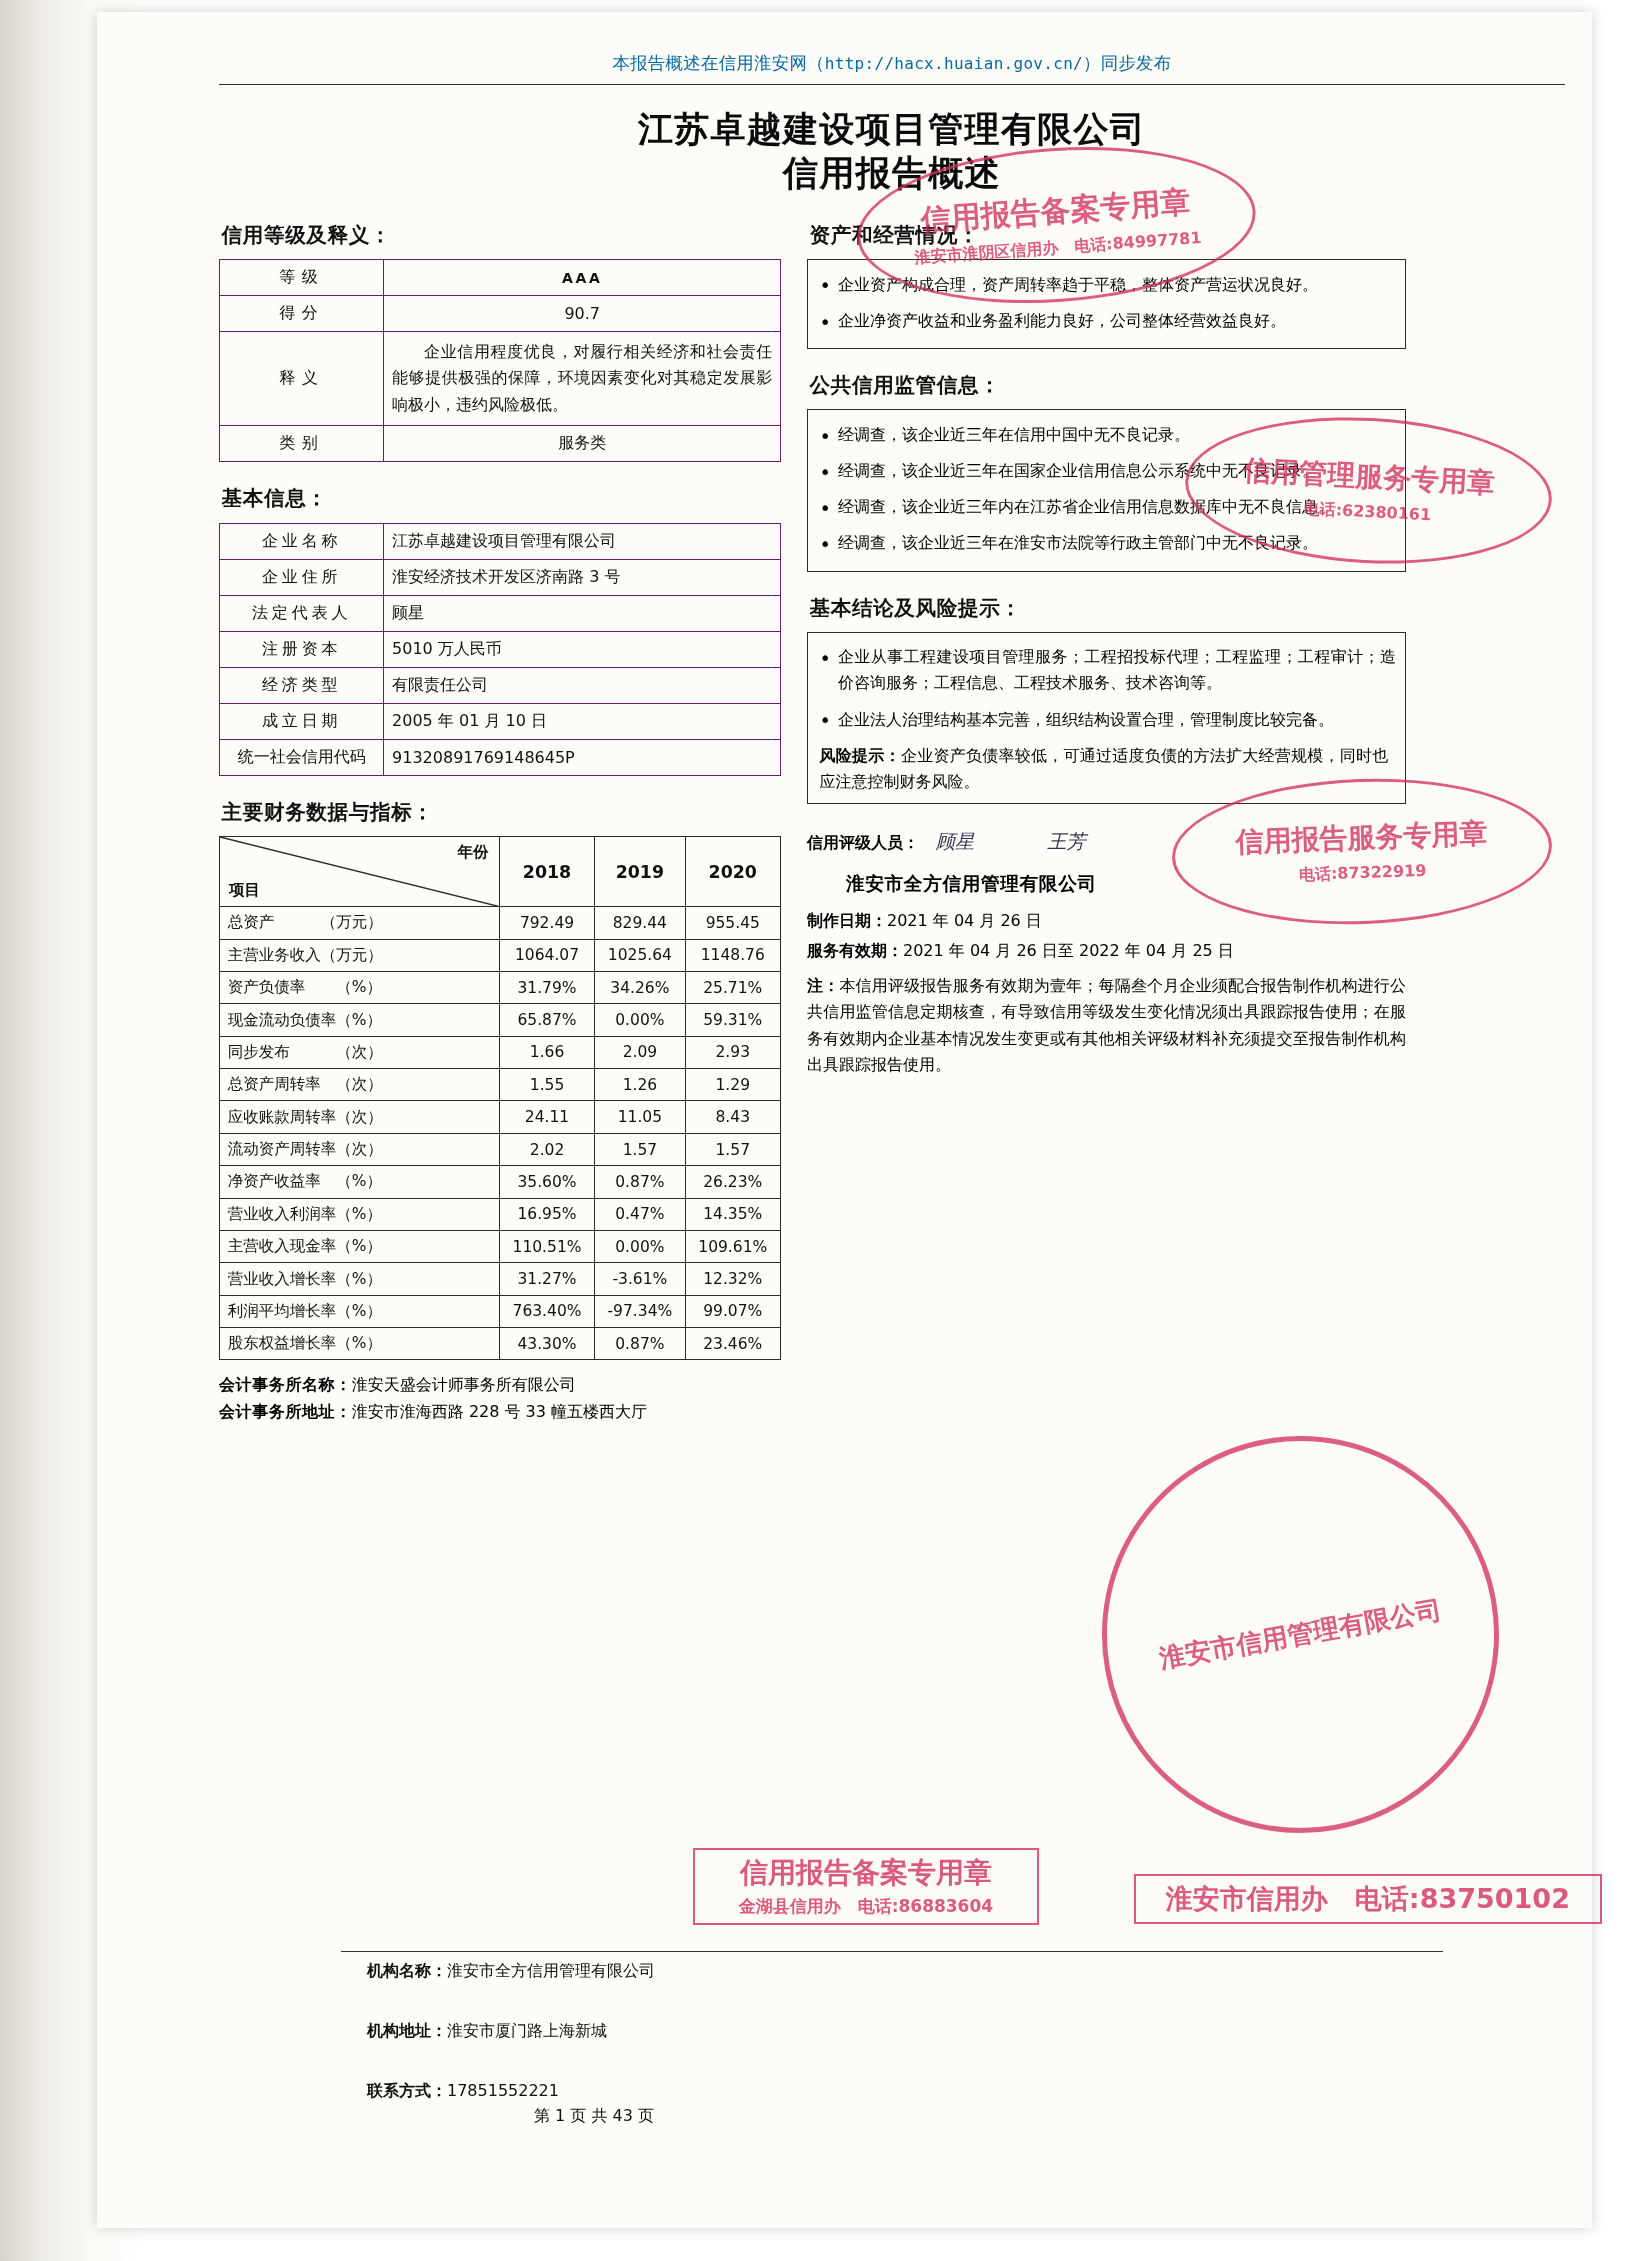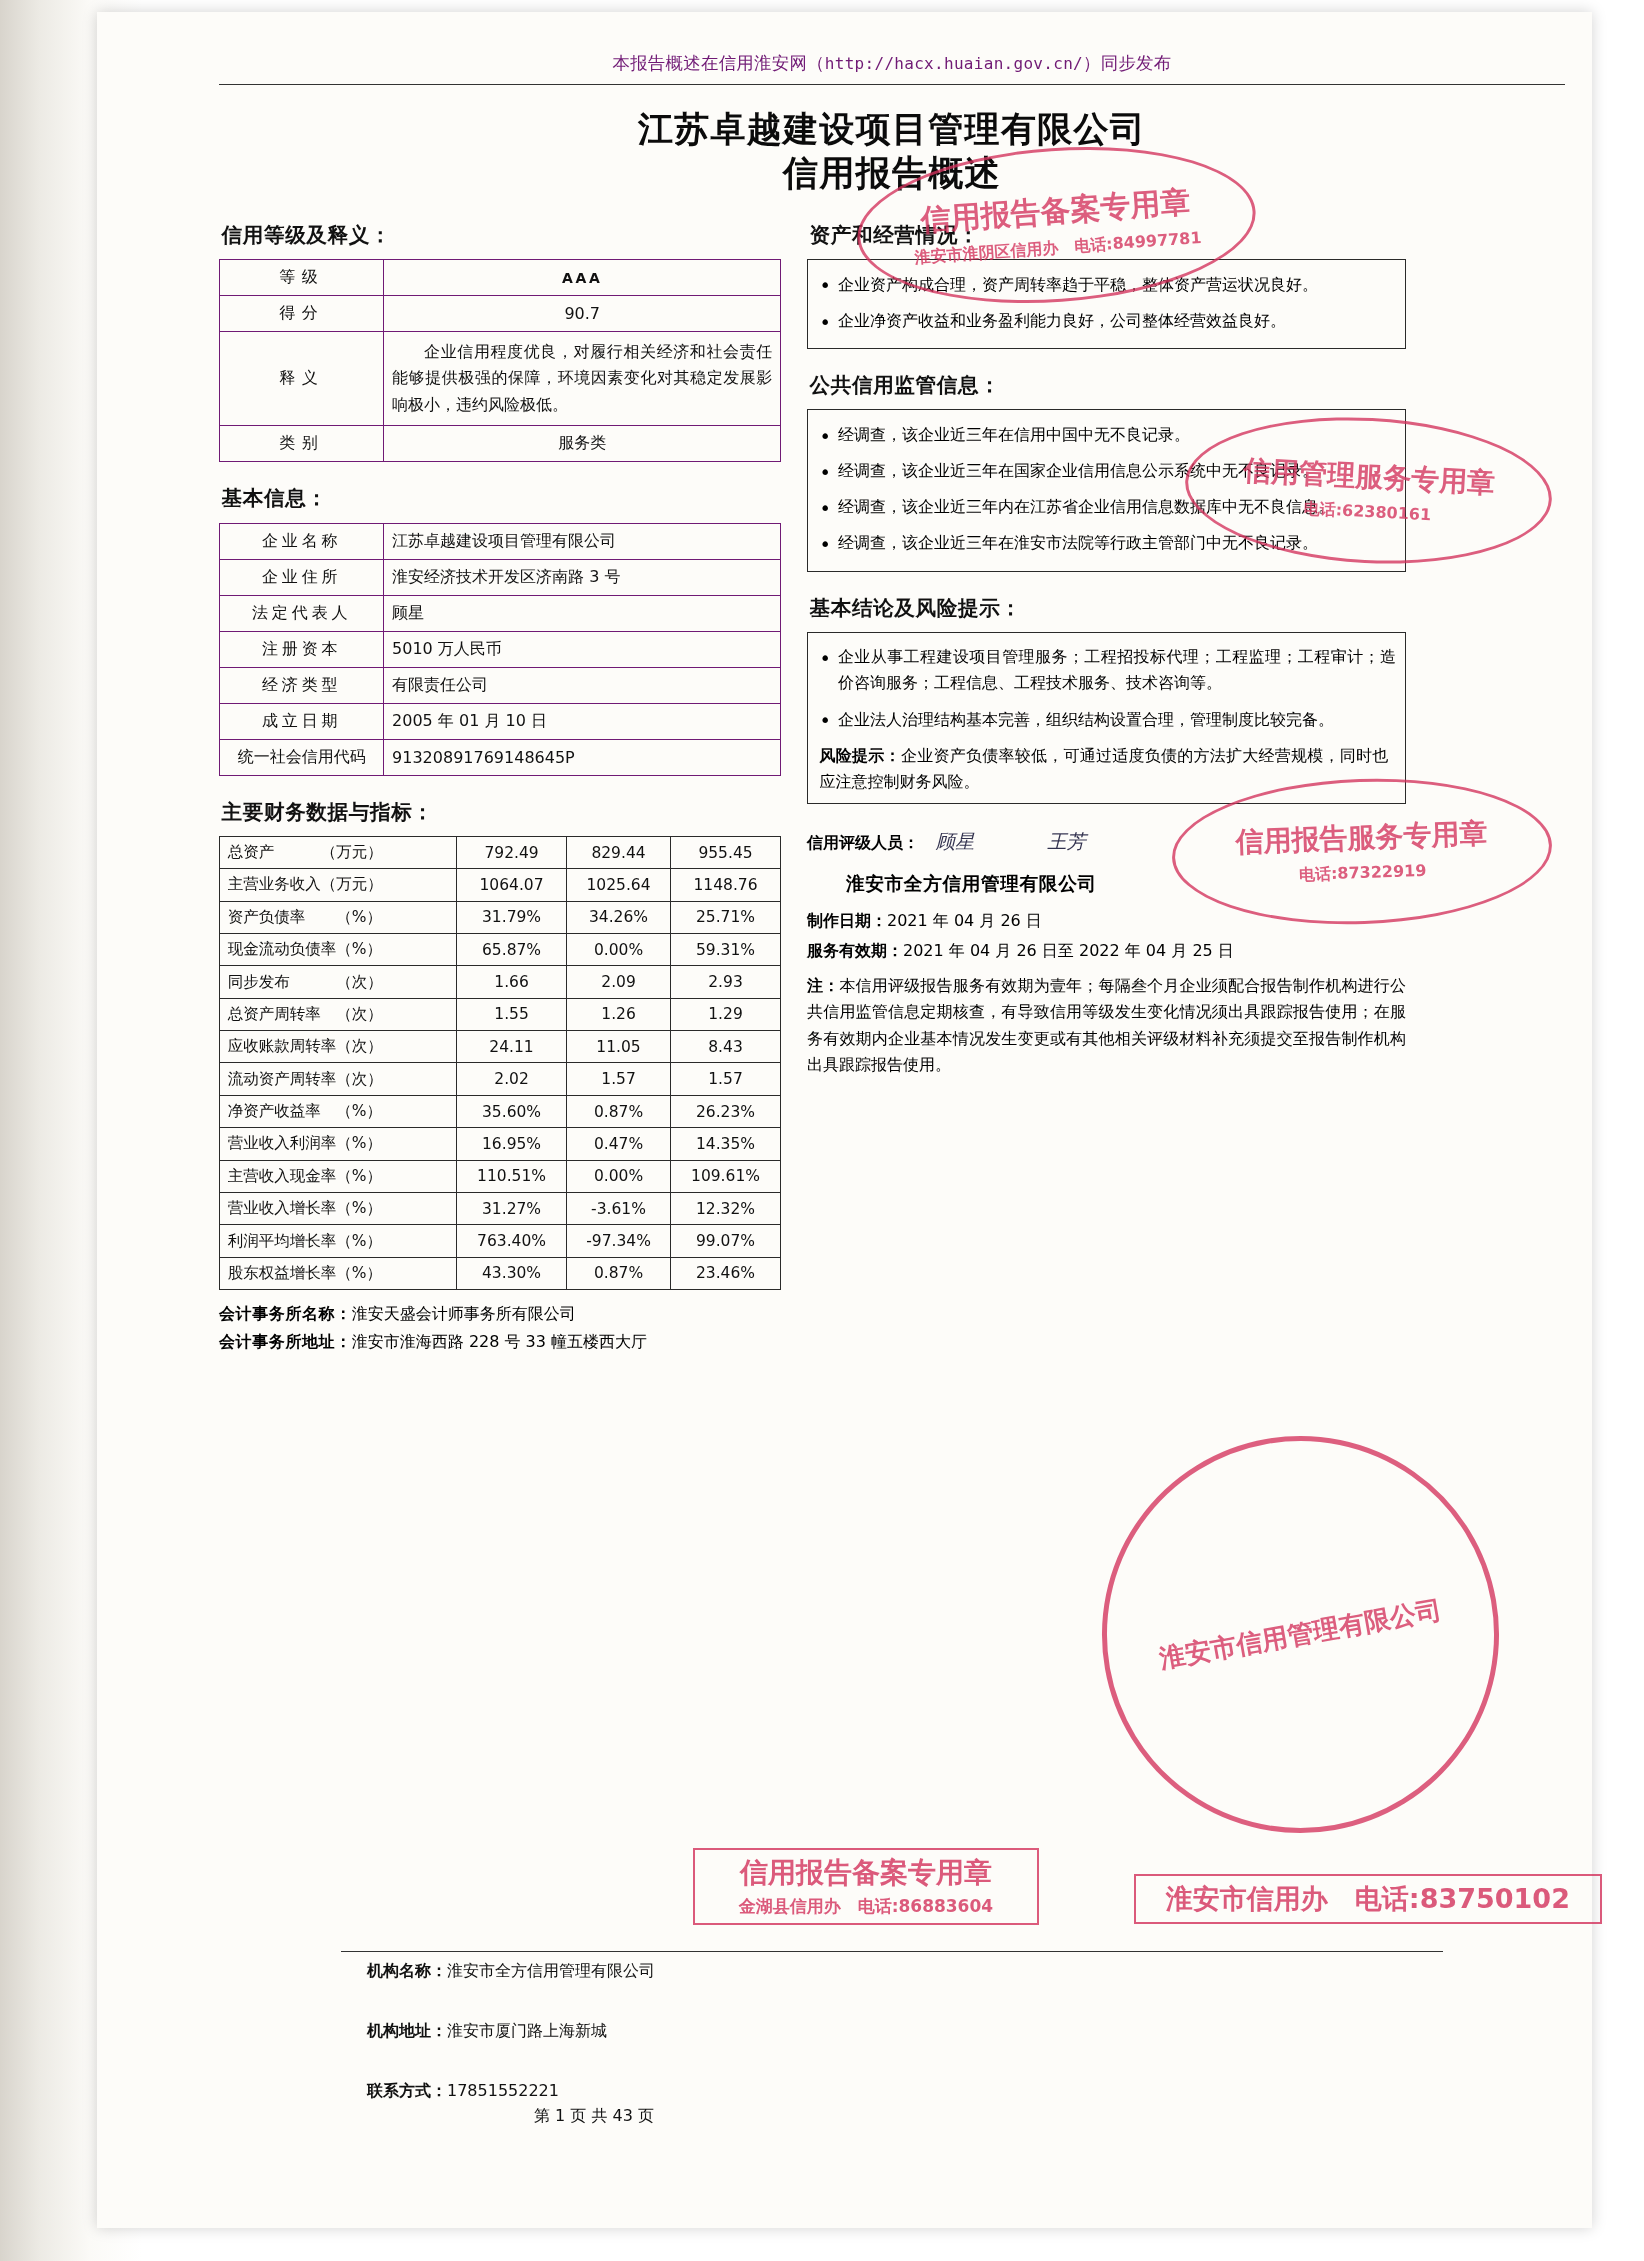--- a/index.html
+++ b/index.html
@@ -12,21 +12,21 @@
   }
   .sheet{
     position:absolute;left:97px;top:11.6px;width:1495px;height:2216px;
     background:#fdfcf9;
     box-shadow:0 0 14px rgba(0,0,0,.18);
   }
   .inner{
     position:absolute;left:122px;top:39px;width:1346px;height:2126px;
   }
   .hdr-line{
-    text-align:center;font-size:17.4px;color:#701a75;letter-spacing:0.3px;
+    text-align:center;font-size:17.4px;color:#0369a1;letter-spacing:0.3px;
     padding-bottom:9px;border-bottom:1.3px solid #333;
     font-family:"DejaVu Sans","Liberation Sans",sans-serif;
   }
   .hdr-line .mono{font-family:"DejaVu Sans Mono","Liberation Mono",monospace;font-size:16px;}
   .title{
     text-align:center;font-weight:bold;font-size:35px;line-height:1.26;
     margin-top:22px;color:#0b0b0b;letter-spacing:1.3px;
   }
   .cols{display:flex;margin-top:26px;gap:26px;}
   .col-l{width:562px;}
@@ -154,20 +154,32 @@
           <tr>
             <td class="lbl" style="letter-spacing:0">统一社会信用代码</td>
             <td>91320891769148645P</td>
           </tr>
         </tbody>
             </table>
 
         <h2 class="sec sp">主要财务数据与指标：</h2>
         <table class="fin">
           <tbody>
+                <tr>
+            <td class="corner" style="width:271px">
+              <svg class="slash" viewBox="0 0 420 92" preserveAspectRatio="none">
+                <line x1="0" y1="0" x2="420" y2="92" stroke="#2a2a2a" stroke-width="2"></line>
+              </svg>
+              <span class="yr">年份</span>
+              <span class="it">项目</span>
+            </td>
+            <td class="yhead">2018</td>
+            <td class="yhead">2019</td>
+            <td class="yhead">2020</td>
+          </tr>
           <tr>
                   <td class="item">总资产　　　（万元）</td>
                   <td>792.49</td>
                   <td>829.44</td>
                   <td>955.45</td>
                 </tr>
           <tr>
                   <td class="item">主营业务收入（万元）</td>
                   <td>1064.07</td>
                   <td>1025.64</td>

